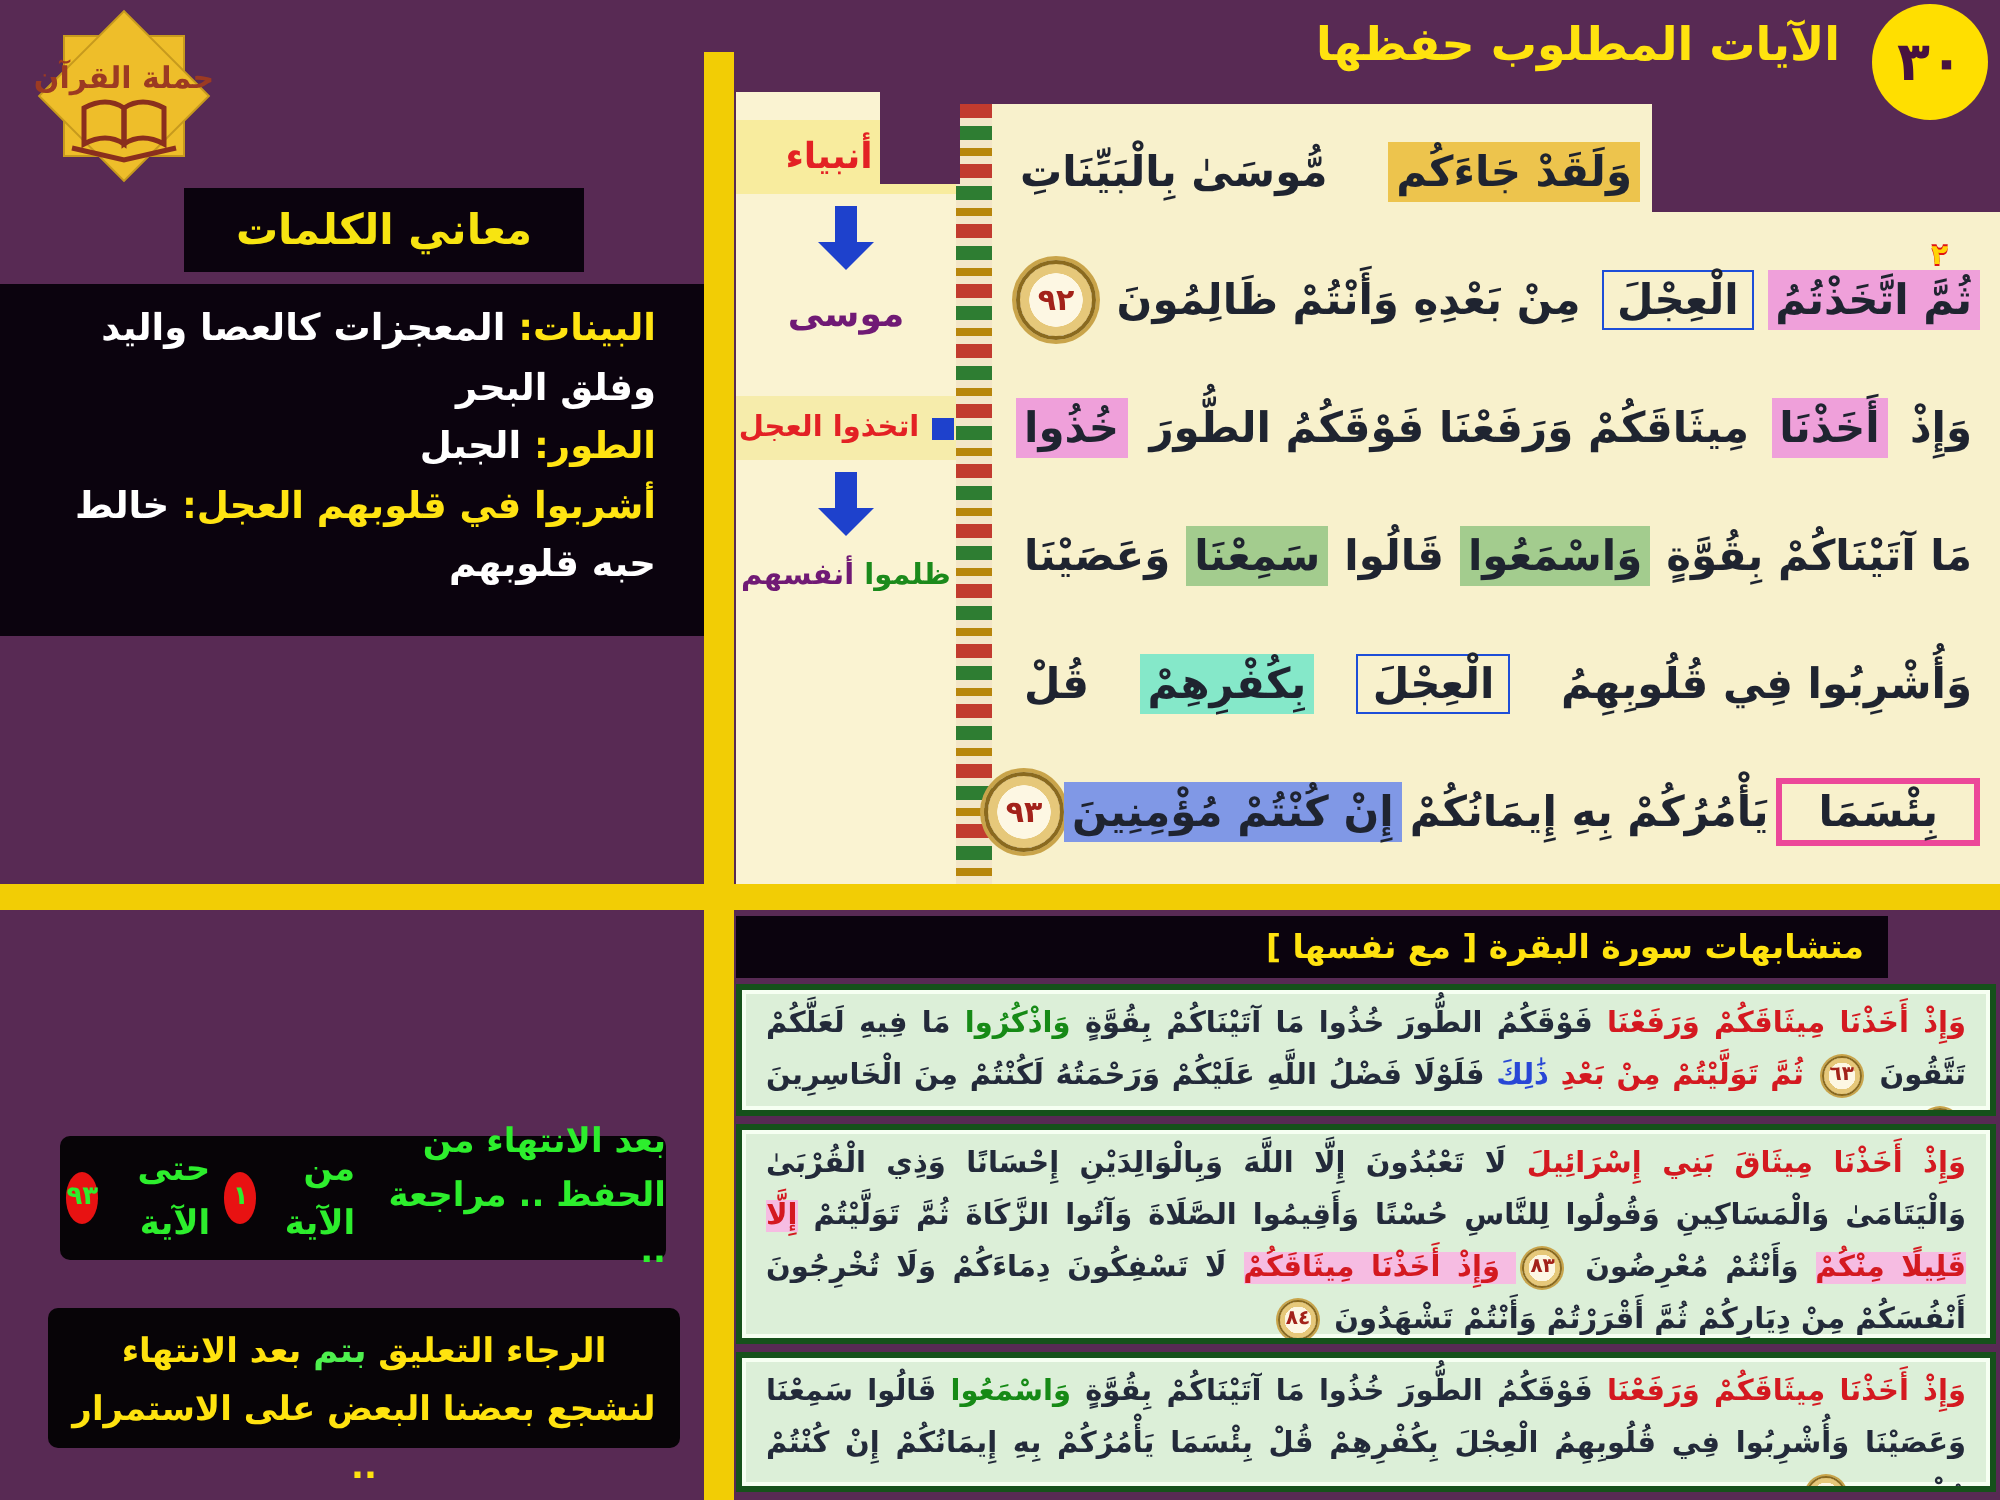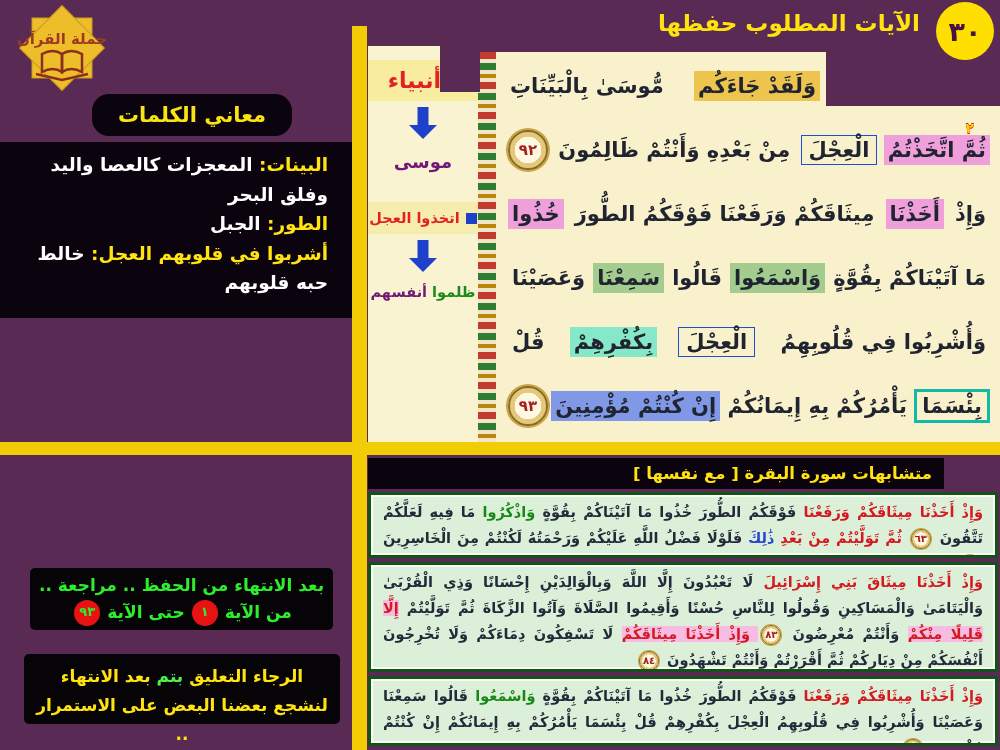--- a/index.html
+++ b/index.html
@@ -13,45 +13,45 @@
   #vbar{left:352px;top:26px;width:15px;height:724px;background:#f2cd05;}
   #hbar{left:0;top:442px;width:1000px;height:13px;background:#f2cd05;z-index:3;}
   
   #main-title{right:80px;top:10px;font-size:23px;font-weight:bold;color:#ffe30f;z-index:4;}
   #badge{right:6px;top:2px;width:58px;height:58px;border-radius:50%;background:#ffdf00;
     color:#47123f;font-size:27px;font-weight:bold;display:flex;align-items:center;justify-content:center;z-index:6;}
   
   #logo{left:6px;top:2px;width:112px;height:92px;}
   
   #meanings-title{left:92px;top:94px;width:200px;height:42px;background:#0b030e;
-    display:flex;align-items:center;justify-content:center;color:#f7e411;font-size:21px;font-weight:bold;border-radius:17px;}
+    display:flex;align-items:center;justify-content:center;color:#f7e411;font-size:21px;font-weight:bold;}
   #defs{left:0;top:142px;width:352px;height:176px;background:#0b030e;padding:8px 24px 0 2px;
     box-sizing:border-box;direction:rtl;}
   .def-line{font-size:18.5px;font-weight:bold;color:#ffffff;text-align:right;line-height:1.6;}
   .def-term{color:#ffe412;}
   
-  .note-box{background:#070407;border-radius:5px;display:flex;flex-direction:column;
+  .note-box{background:#070407;border-radius:5px;display:flex;flex-direction:row;
     align-items:center;justify-content:center;direction:rtl;z-index:2;}
   #note1{left:30px;top:568px;width:303px;height:62px;font-size:17px;font-weight:bold;}
   #note1 .note-line{display:flex;align-items:center;gap:4px;line-height:1.6;}
   #note2{left:24px;top:654px;width:316px;height:70px;font-size:17px;font-weight:bold;
     text-align:center;line-height:1.7;padding:0 8px;box-sizing:border-box;display:block;
     padding-top:8px;}
   .c-bgreen{color:#2dee2d;}
   .c-bgreen2{color:#4ef04e;}
   .c-byellow{color:#ffe30f;}
   .num-badge{display:inline-flex;align-items:center;justify-content:center;width:26px;height:26px;
     border-radius:50%;background:#e81212;color:#2dee2d;font-size:13px;font-weight:bold;margin:0 3px;}
   
   #anncol{left:368px;top:46px;width:110px;height:396px;background:#faf3d2;z-index:1;direction:rtl;}
   .ann-band{background:#f8ec9e;padding:8px 2px;margin-top:14px;display:flex;align-items:center;
     justify-content:center;gap:6px;}
   .ann-band.second{margin-top:30px;background:#f6ecab;}
   .bullet{width:11px;height:11px;background:#1e41cc;display:inline-block;flex:0 0 auto;}
-  .ann-label{color:#e32124;font-weight:bold;font-size:22px;white-space:nowrap;}
+  .ann-label{color:#e32124;font-weight:bold;font-size:18px;white-space:nowrap;}
   .ann-band.second .ann-label{font-size:14.5px;}
   .arrow{width:28px;height:42px;position:relative;margin:6px auto 2px auto;}
   .arrow::before{content:"";position:absolute;left:50%;transform:translateX(-50%);top:0;
     width:11px;height:20px;background:#1e41cc;}
   .arrow::after{content:"";position:absolute;left:50%;transform:translateX(-50%);top:18px;
     border:14px solid transparent;border-top-color:#1e41cc;border-bottom:none;}
   .ann-target{text-align:center;font-weight:bold;font-size:18px;}
   .ann-target.second{font-size:14.5px;}
   .c-red{color:#701a75;}
   .c-green{color:#1b8a1b;}
@@ -64,21 +64,21 @@
     direction:rtl;font-size:21px;font-weight:bold;color:#1f2430;padding:0 6px;}
   .q-line:first-child{padding-left:4px;padding-right:176px;}
   .qseg{position:relative;padding:3px 4px;white-space:nowrap;}
   .hl-yellow{background:#edc44d;}
   .hl-pink{background:#efa0da;}
   .hl-green{background:#a3cc8e;}
   .hl-teal{background:#85e8c9;}
   .hl-blue{background:#8098e6;}
   .hl-softpink{background:#f6bce2;}
   .box-red{border:1px solid #1d4ed8;padding:2px 7px;}
-  .box-black{border:3px solid #14b8a6;padding:2px 5px;}
+  .box-black{border:3px solid #ec4899;padding:2px 18px;}
   .note-sup{position:absolute;top:-15px;right:16px;color:#ffd405;font-size:14px;font-weight:bold;
     text-shadow:0 1px 0 #e01414, 0 -1px 0 #e01414;}
   .medal{display:inline-flex;align-items:center;justify-content:center;border-radius:50%;
     background:radial-gradient(circle,#fdf7e3 52%,#e6c87a 53% 70%,#fdf7e3 71%);
     border:2px solid #8a6a1f;box-shadow:0 0 0 2px #c9a44a;color:#a3221a;font-weight:bold;}
   .medal.large{width:36px;height:36px;font-size:15px;flex:0 0 auto;}
   .medal.small{width:18px;height:18px;font-size:10px;border-width:1px;box-shadow:0 0 0 1px #c9a44a;
     margin:0 3px;vertical-align:middle;}
   #pgcover{left:826px;top:44px;width:174px;height:62px;background:#582a54;z-index:2;}
   #gapcover{left:440px;top:44px;width:40px;height:48px;background:#582a54;z-index:2;}

